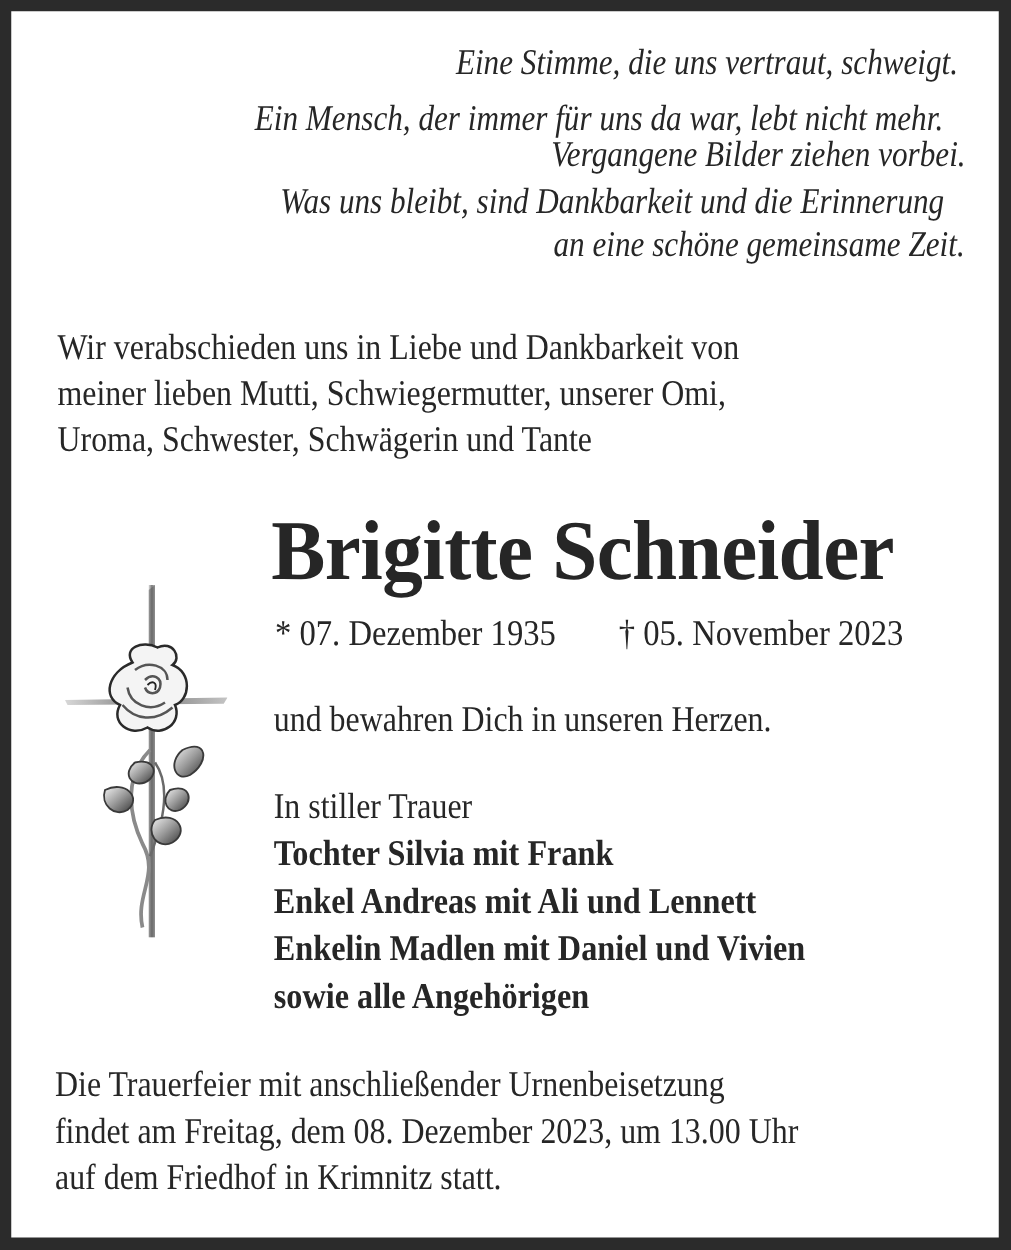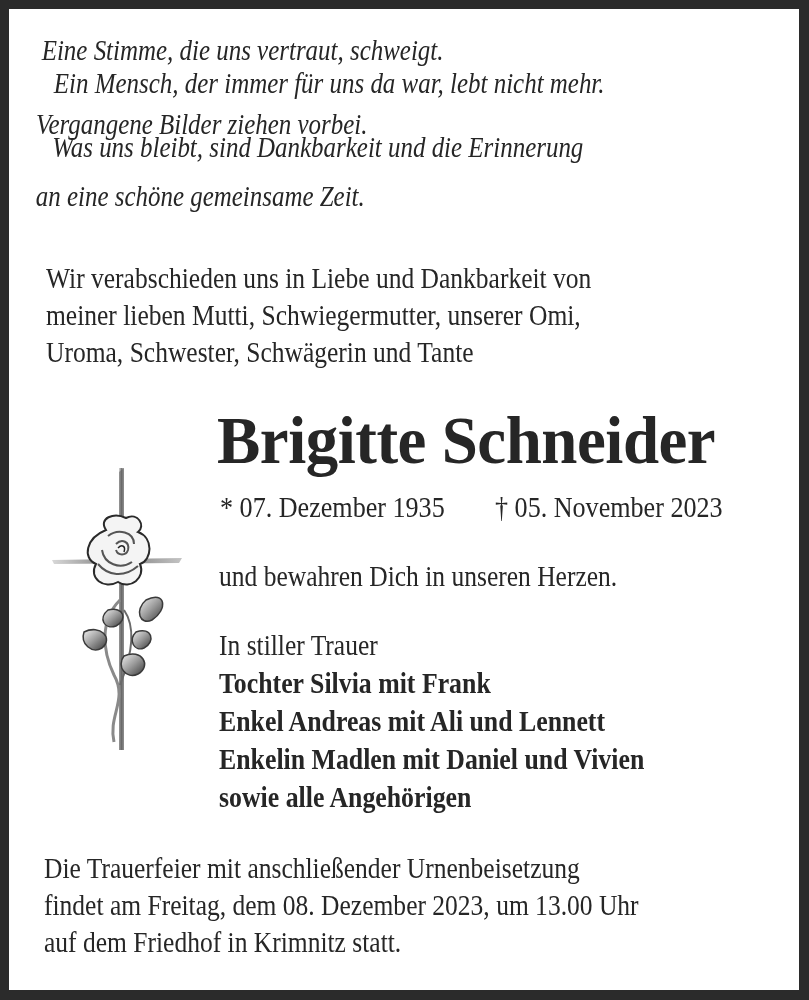--- a/index.html
+++ b/index.html
@@ -20,43 +20,43 @@
   .line {
     position: absolute;
     white-space: nowrap;
     line-height: 1;
     transform-origin: 0 0;
   }
   .poem {
     font-style: italic;
     font-size: 29px;
     left: 0; width: 790px;
-    text-align: left;
+    text-align: right;
   }
   .poem span { display: inline-block; transform: scaleX(0.86); transform-origin: 50% 50%; }
   .body-text { font-size: 29px; transform: scaleX(0.88); }
   .name { font-size: 68px; font-weight: bold; transform: scaleX(0.955); letter-spacing: -0.5px; }
   .dates { font-size: 29px; transform: scaleX(0.9); }
   .bold { font-weight: bold; font-size: 29px; transform: scaleX(0.89); }
   .cross {
     position: absolute;
     left: 33px; top: 451px;
     width: 140px; height: 290px;
   }
 </style>
 </head>
 <body>
 
 <div class="page">
 
   <div>
     <div class="line poem" style="top:27px"><span>Eine Stimme, die uns vertraut, schweigt.</span></div>
-    <div class="line poem" style="top:60px"><span>Ein Mensch, der immer für uns da war, lebt nicht mehr.</span></div>
+    <div class="line poem" style="top:72px"><span>Ein Mensch, der immer für uns da war, lebt nicht mehr.</span></div>
     <div class="line poem" style="top:101px"><span>Vergangene Bilder ziehen vorbei.</span></div>
-    <div class="line poem" style="top:124px"><span>Was uns bleibt, sind Dankbarkeit und die Erinnerung</span></div>
+    <div class="line poem" style="top:138px"><span>Was uns bleibt, sind Dankbarkeit und die Erinnerung</span></div>
     <div class="line poem" style="top:173px"><span>an eine schöne gemeinsame Zeit.</span></div>
   </div>
 
   <div>
     <div class="line body-text" style="left:37px; top:255px">Wir verabschieden uns in Liebe und Dankbarkeit von</div>
     <div class="line body-text" style="left:37px; top:292px">meiner lieben Mutti, Schwiegermutter, unserer Omi,</div>
     <div class="line body-text" style="left:37px; top:329px">Uroma, Schwester, Schwägerin und Tante</div>
   </div>
 
   <div class="line name" style="left:208px; top:397px">Brigitte Schneider</div>

